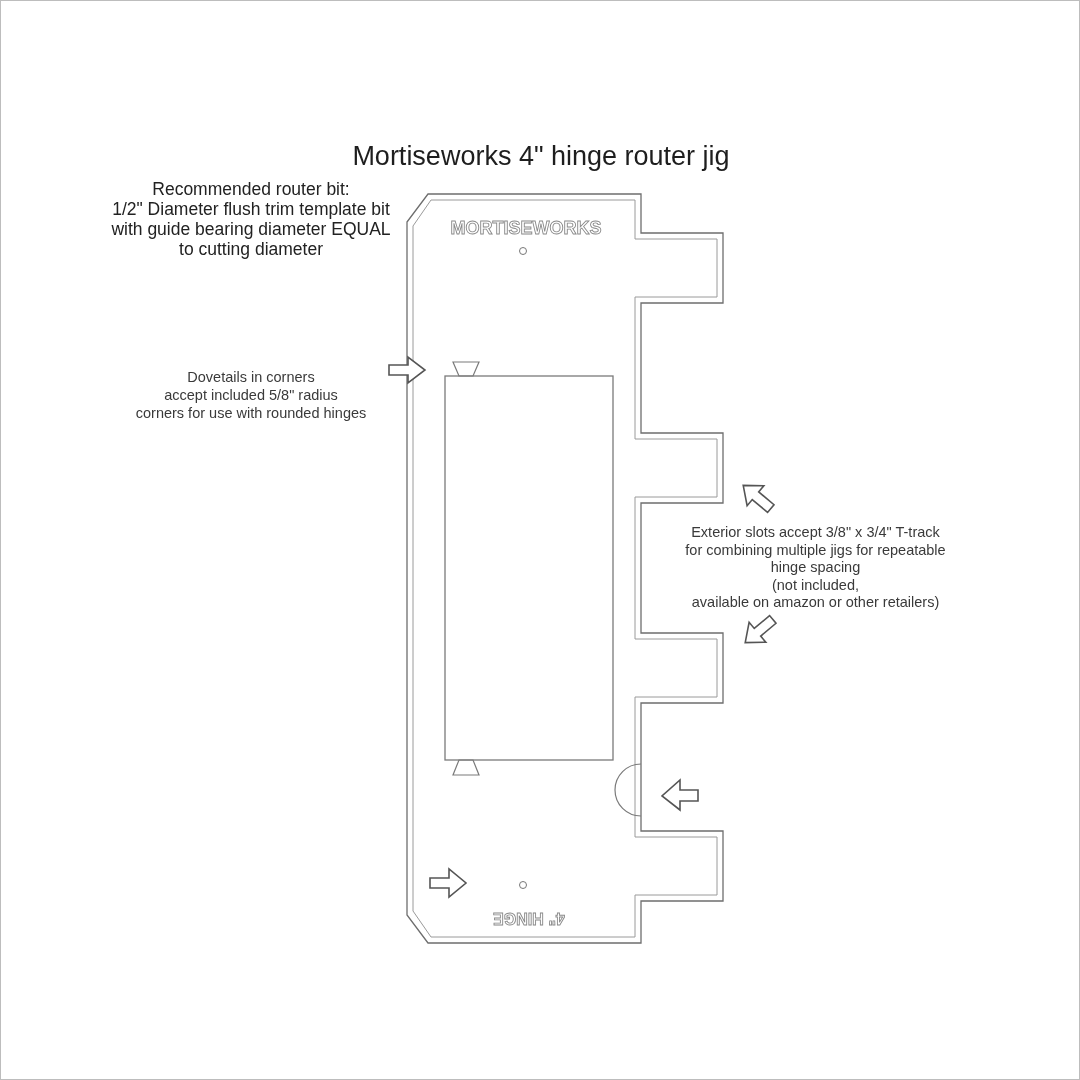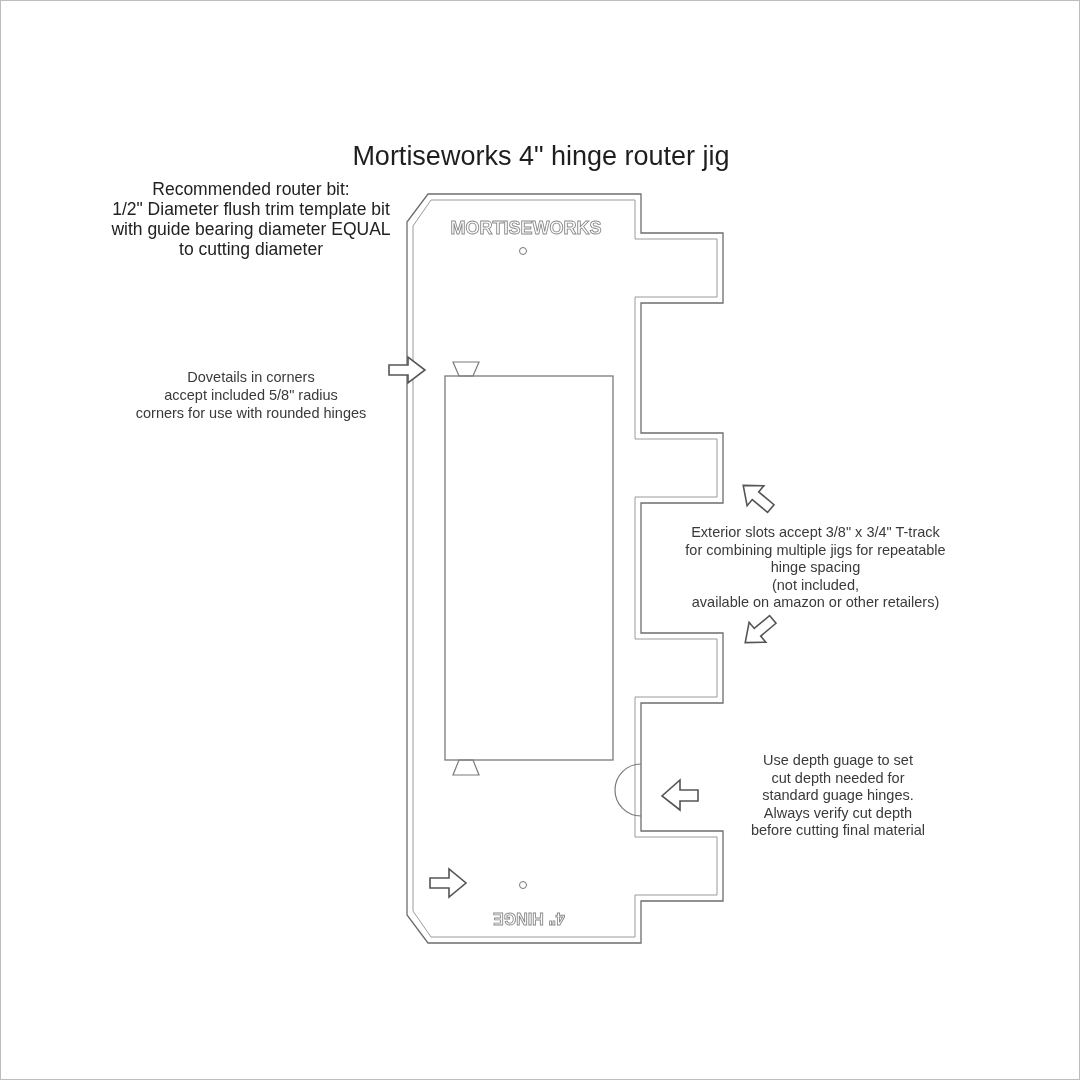--- a/index.html
+++ b/index.html
@@ -80,19 +80,14 @@
 with guide bearing diameter EQUAL
 to cutting diameter</div>
   <div class="note note-dovetail">Dovetails in corners
 accept included 5/8" radius
 corners for use with rounded hinges</div>
   <div class="note note-slots">Exterior slots accept 3/8" x 3/4" T-track
 for combining multiple jigs for repeatable
 hinge spacing
 (not included,
 available on amazon or other retailers)</div>
-  <div class="note note-depth">Use depth guage to set
-cut depth needed for
-standard guage hinges.
-Always verify cut depth
-before cutting final material</div>
 
 </div>
 
 </body></html>

